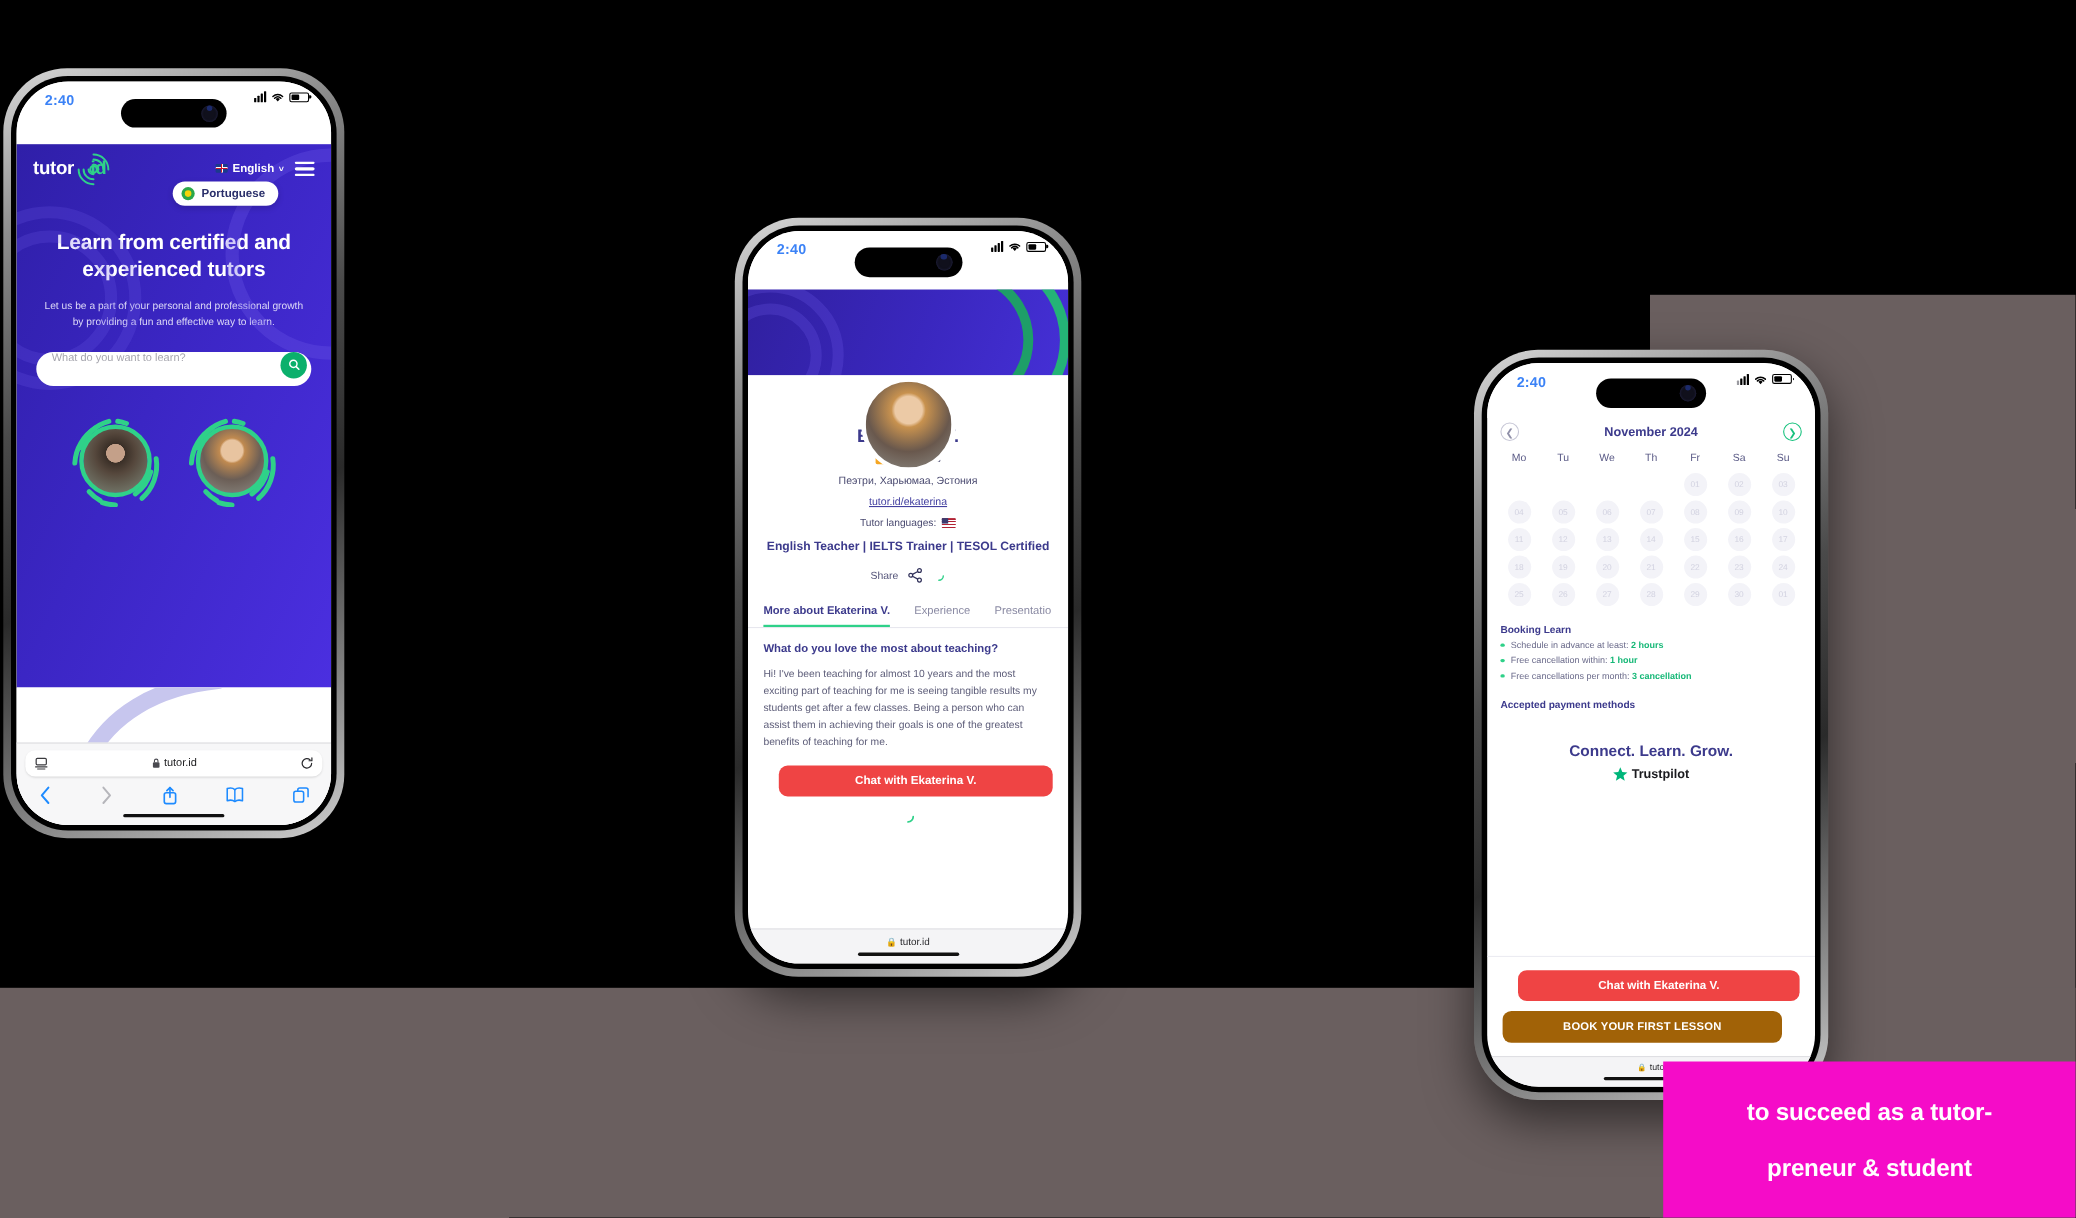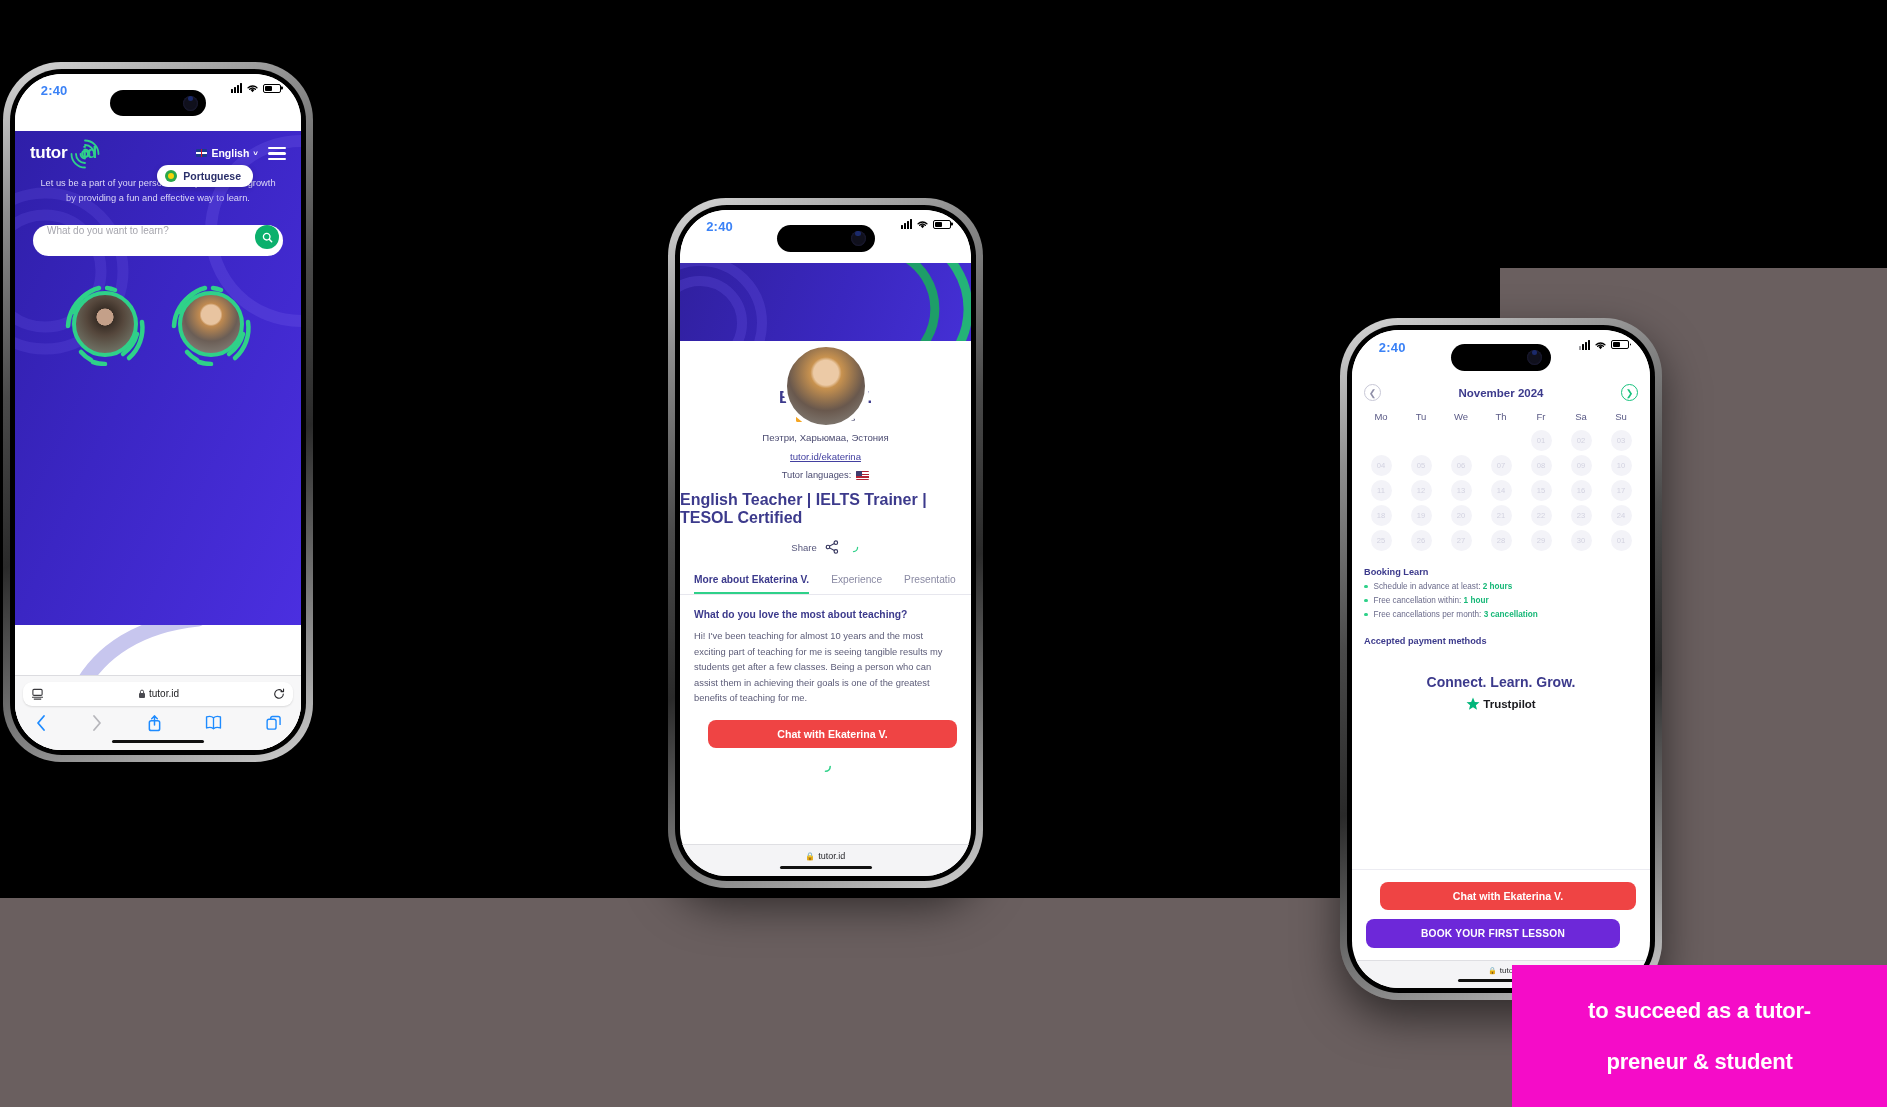--- a/index.html
+++ b/index.html
@@ -172,21 +172,21 @@
   .p2-exp { text-align:center; font-size:9.5px; color:#4a4a70; margin-top:5px; display:flex; justify-content:center; align-items:center; gap:4px;}
   .briefcase { width:11px;height:9px;border-radius:1.5px;background:#f5a623; position:relative;}
   .briefcase::before{content:'';position:absolute;left:3.5px;top:-2.5px;width:4px;height:2.5px;border:1.3px solid #f5a623;border-bottom:none;border-radius:1px 1px 0 0;}
   .p2-loc { text-align:center; font-size:9.6px; color:#4a4a70; margin-top:9px;}
   .p2-url { text-align:center; font-size:9.6px; color:#4340a0; margin-top:8px; text-decoration:underline;}
   .p2-langs { text-align:center; font-size:9.3px; color:#4a4a70; margin-top:8px; display:flex;justify-content:center;align-items:center;gap:5px;}
   .flag-us { width:13px;height:9px;border-radius:1px;overflow:hidden;position:relative;background:#fff;}
   .flag-us::before{content:'';position:absolute;inset:0;
     background:repeating-linear-gradient(180deg,#b22234 0 1.3px,#fff 1.3px 2.6px);}
   .flag-us::after{content:'';position:absolute;left:0;top:0;width:6px;height:5px;background:#3c3b6e;}
-  .p2-tagline { text-align:left; font-size:16px; font-weight:700; color:#3c3a8c; margin-top:11px;}
+  .p2-tagline { text-align:center; font-size:11px; font-weight:700; color:#3c3a8c; margin-top:11px;}
   .p2-share { display:flex;justify-content:center;align-items:center;gap:8px;margin-top:13px;font-size:9.5px;color:#55557a;}
   .p2-tabs {
     display:flex; gap:22px; padding:0 14px; margin-top:20px;
     border-bottom:1px solid #e7e7ee; font-size:10.2px;
   }
   .p2-tab { padding-bottom:7px; color:#8a8aa3; white-space:nowrap;}
   .p2-tab.active { color:#3c3a8c; font-weight:700; border-bottom:2.5px solid #2fd189;}
   .p2-q { font-size:10.3px; font-weight:700; color:#3c3a8c; margin:14px 14px 0 14px;}
   .p2-a { font-size:9.4px; color:#5c5c78; line-height:1.65; margin:8px 14px 0 14px;}
   .btn-primary {
@@ -219,21 +219,21 @@
   .cal-day.empty { background:transparent; }
   .p3-sec-title { font-size:9.2px;font-weight:700;color:#3c3a8c; margin:16px 12px 0 12px;}
   .p3-li { display:flex; align-items:baseline; gap:6px; margin:5px 12px 0 12px; font-size:8.2px; color:#6a6a8a;}
   .p3-li .dot { width:3.5px;height:3.5px;border-radius:50%;background:#2fd189; flex:none; transform:translateY(-1px);}
   .p3-li b { color:#16b877; font-weight:700;}
   .p3-tag { text-align:center; font-size:14px;font-weight:700;color:#3c3a8c; margin-top:28px;}
   .p3-trust { display:flex;align-items:center;justify-content:center;gap:3px;margin-top:7px;font-size:11.5px;font-weight:700;color:#1b1b1f;}
   .p3-footer { position:absolute; left:0;right:0;bottom:0; }
   .p3-divider { height:1px; background:#ececf2; margin:0 0 12px 0;}
   .btn-green {
-    margin:9px 30px 0 14px; height:29px; background:#6d28d9; border-radius:8px;
+    margin:9px 30px 0 14px; height:29px; background:#a16207; border-radius:8px;
     display:flex;align-items:center;justify-content:center;
     color:#fff; font-size:10.2px; font-weight:700; letter-spacing:.2px;
   }
   .p3-browser {
     margin-top:12px; background:#f4f4f6; border-top:1px solid #dfdfe3;
     padding:5px 0 3px 0; text-align:center; font-size:8px; color:#2a2a2e;
   }
 
   
   .caption {
@@ -322,20 +322,21 @@
                   <i></i>
                 </div>
             </div>
           </div>
 
           <div class="pill-pt">
             <span class="flag-br"></span>
             <span>Portuguese</span>
           </div>
 
+          <div class="p1-h1">Learn from certified and experienced tutors</div>
           <div class="p1-sub">Let us be a part of your personal and professional growth by providing a fun and effective way to learn.</div>
 
           <div class="p1-search">
             <span class="ph">What do you want to learn?</span>
             <span class="go">
               <svg width="11" height="11" viewBox="0 0 14 14">
                   <circle cx="6" cy="6" r="4.2" fill="none" stroke="#fff" stroke-width="1.7"></circle>
                   <line x1="9.2" y1="9.2" x2="12.3" y2="12.3" stroke="#fff" stroke-width="1.9" stroke-linecap="round"></line>
                 </svg>
             </span>

